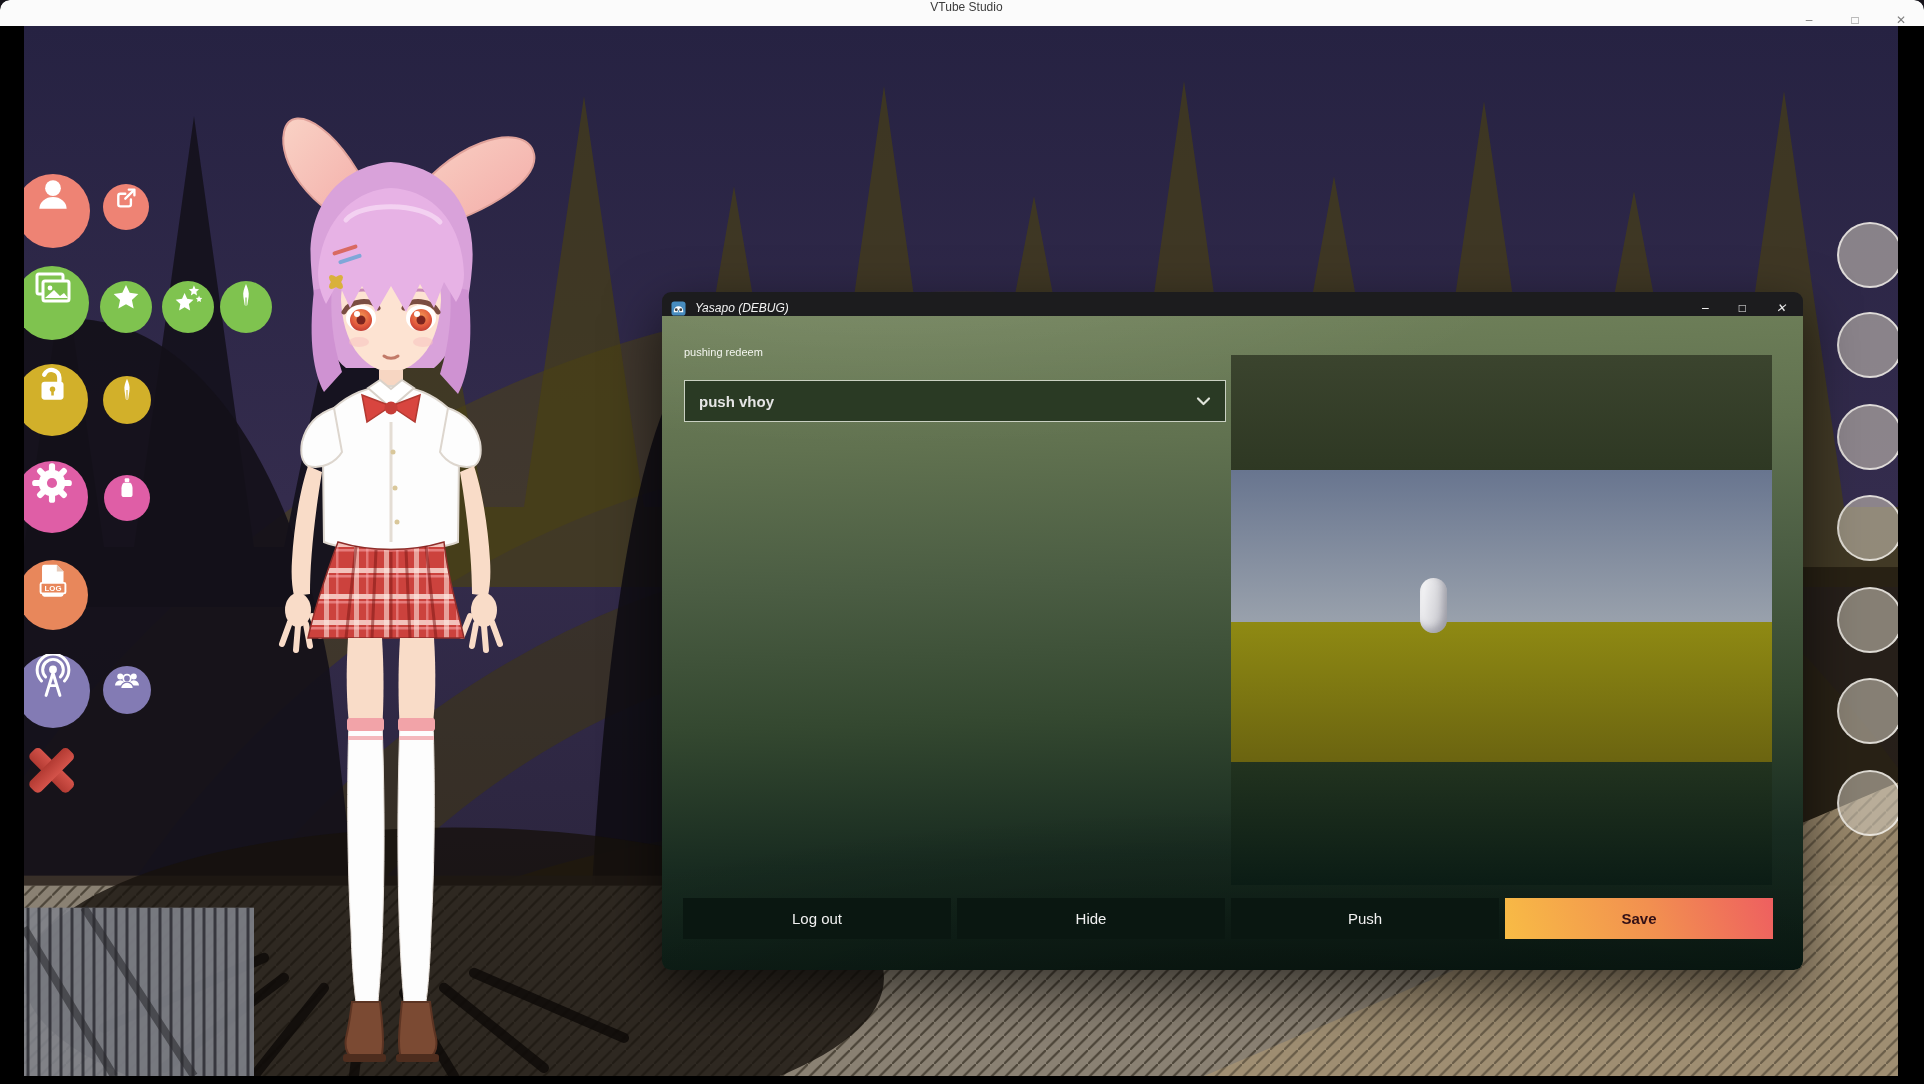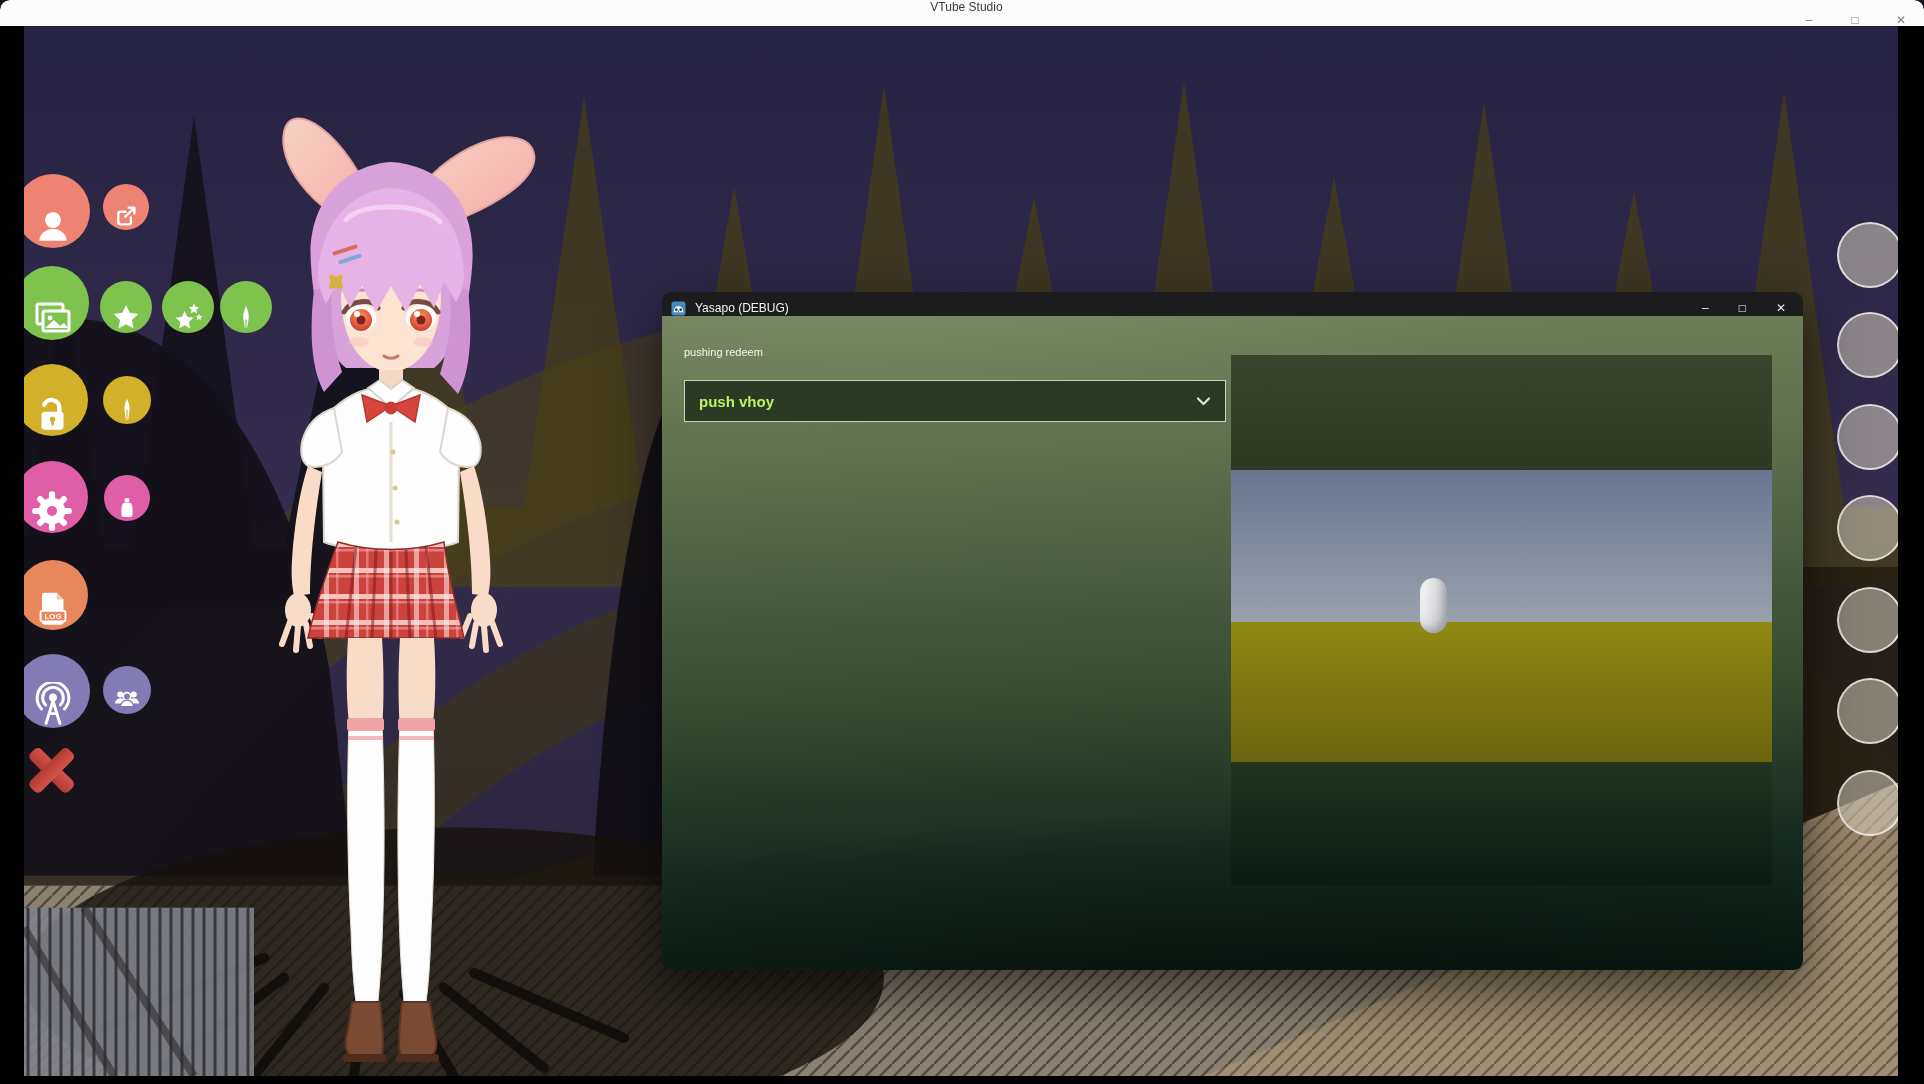--- a/index.html
+++ b/index.html
@@ -12,47 +12,47 @@
   .titlebar .t-title{margin-left:9px;font-size:12px;color:#3c3c3c;}
   .win-controls{margin-left:auto;display:flex;height:26px;}
   .win-btn{width:46px;display:flex;align-items:center;justify-content:center;
            color:#7f7f7f;font-size:12px;line-height:1;}
   
   #stage{position:absolute;top:26px;left:0;right:0;bottom:0;background:#000;}
   .art{position:absolute;left:24px;right:26px;top:0;bottom:8px;overflow:hidden;
        background:#2a2640;z-index:1;}
   .art > svg.bg{position:absolute;inset:0;width:100%;height:100%;}
   
-  .sb-btn{position:absolute;border-radius:50%;display:flex;align-items:flex-end;
+  .sb-btn{position:absolute;border-radius:50%;display:flex;align-items:flex-start;
           justify-content:center;z-index:4;}
   .sb-btn svg{display:block;}
   
   .right-dot{position:absolute;width:66px;height:66px;border-radius:50%;z-index:4;
              background:rgba(213,206,192,.55);border:2px solid rgba(246,244,238,.78);
              box-sizing:border-box;}
   
   .character{position:absolute;left:172px;top:64px;width:390px;height:990px;z-index:3;}
   
   .dialog{position:absolute;left:662px;top:266px;width:1141px;height:678px;z-index:10;
           border-radius:9px;box-shadow:0 20px 55px rgba(0,0,0,.6);}
   .dlg-titlebar{position:absolute;top:0;left:0;right:0;height:32px;background:#1c1c1e;
-                border-radius:9px 9px 0 0;display:flex;align-items:center;padding:0 9px;box-sizing:border-box;}
+                border-radius:9px 9px 0 0;display:flex;align-items:center;padding:0 9px;box-sizing:border-box;font-style:italic;}
   .dlg-appicon{width:15px;height:15px;}
   .dlg-title{color:#f2f2f2;font-size:12px;margin-left:9px;}
   .dlg-controls{margin-left:auto;display:flex;gap:30px;padding-right:8px;color:#ececec;font-size:12px;}
   .dlg-controls span{cursor:default;}
   .dlg-body{position:absolute;top:24px;left:0;right:0;bottom:0;border-radius:0 0 9px 9px;overflow:hidden;
     background:
       radial-gradient(95% 50% at 20% -10%, rgba(255,255,255,.10), transparent 60%),
       radial-gradient(150% 75% at 55% 120%, rgba(0,0,0,.5), transparent 60%),
       linear-gradient(178deg,#70815a 0%, #617250 20%, #4b5d43 40%, #344830 60%, #182b20 80%, #0a1b14 100%);}
   .dlg-label{position:absolute;left:22px;top:30px;color:#f4f6f0;font-size:11px;}
   .dlg-select{position:absolute;left:22px;top:64px;width:542px;height:42px;background:#2a3a24;
               border:1px solid #c9d0c2;box-sizing:border-box;display:flex;align-items:center;
-              padding:0 14px;color:#bef264;font-size:15px;font-weight:bold;cursor:default;}
+              padding:0 14px;color:#e5e5e5;font-size:15px;font-weight:bold;cursor:default;}
   .dlg-select .chev{margin-left:auto;}
   .viewport{position:absolute;left:569px;top:39px;width:541px;height:530px;overflow:hidden;}
   .vp-top{position:absolute;left:0;top:0;width:100%;height:115px;background:linear-gradient(#3b442e,#2e3823);}
   .vp-sky{position:absolute;left:0;top:115px;width:100%;height:152px;background:linear-gradient(#68758f,#99a1ac);}
   .vp-ground{position:absolute;left:0;top:267px;width:100%;height:140px;background:linear-gradient(#8f8a13,#6b6410);}
   .vp-bottom{position:absolute;left:0;top:407px;width:100%;height:123px;background:linear-gradient(#22331f,#0b1c15);}
   .capsule{position:absolute;left:189px;top:223px;width:27px;height:55px;border-radius:14px;
            background:linear-gradient(100deg,#f1f1f3 15%,#d2d2d7 65%,#b8b8bf);
            box-shadow:inset -4px -5px 7px rgba(115,115,128,.45);}
   .btn-row{position:absolute;left:21px;right:30px;bottom:31px;height:41px;display:flex;gap:6px;}
@@ -379,16 +379,22 @@
             <path d="M2,2.5 L7.5,8 L13,2.5" fill="none" stroke="#dfe3da" stroke-width="2.2" stroke-linecap="round" stroke-linejoin="round"></path>
           </svg>
         </div>
         <div class="viewport">
           <div class="vp-top"></div>
           <div class="vp-sky"></div>
           <div class="vp-ground"></div>
           <div class="vp-bottom"></div>
           <div class="capsule"></div>
         </div>
+        <div class="btn-row">
+          <button class="dlg-btn">Log out</button>
+          <button class="dlg-btn">Hide</button>
+          <button class="dlg-btn">Push</button>
+          <button class="dlg-btn save">Save</button>
+        </div>
       </div>
     </div>
   </div>
 </div>
 
 </body></html>

